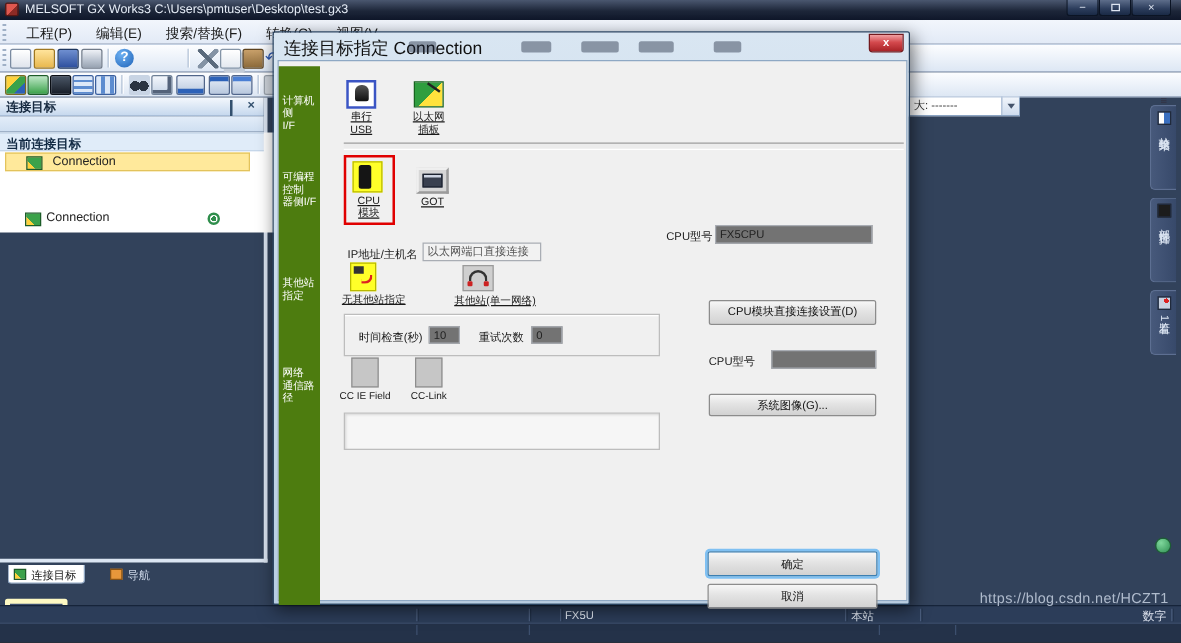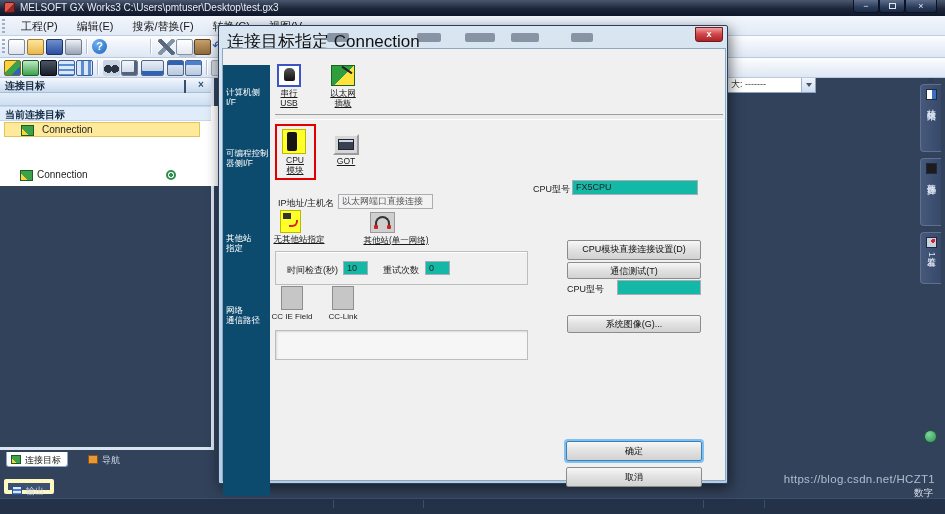--- a/index.html
+++ b/index.html
@@ -87,32 +87,32 @@
 #bottomstrip{left:0;top:498px;width:945px;height:16px;background:#243249;border-top:1px solid #3c4f6e}
 .bnotch{position:absolute;top:1px;width:1px;height:8px;background:#3c4f6e}
 #watermark{left:640px;top:473px;width:295px;text-align:right;font-size:11.5px;
   color:rgba(198,208,224,.85);z-index:60;letter-spacing:.3px}
 #wm2{left:914px;top:487px;font-size:9.5px;color:rgba(235,240,250,.9);z-index:60}
 
 
 #dialog{left:218px;top:25px;width:510px;height:459px;z-index:50;
   background:linear-gradient(#d9e6f2,#b7cde2);border:1px solid #27415e;
   box-shadow:2px 4px 14px rgba(0,0,0,.55);border-radius:2px}
-#dlg-title{position:absolute;left:8px;top:4px;font-size:17px;color:#101010}
+#dlg-title{position:absolute;left:8px;top:4px;font-size:14px;color:#101010}
 .smudge{position:absolute;top:7px;height:9px;background:rgba(26,36,58,.42);border-radius:2px}
 #dlg-close{position:absolute;left:476px;top:1px;width:28px;height:15px;
   background:linear-gradient(#f0a0a2,#d4494d 45%,#a82327);border:1px solid #731a1e;
   border-radius:0 0 3px 3px;color:#fff;font-size:9px;font-weight:bold;text-align:center;line-height:13px}
 #dlg-body{position:absolute;left:3px;top:22px;width:504px;height:433px;background:#f0f0f0;
   border:1px solid #8ea8c4}
-#dlg-darkcol{position:absolute;left:0;top:16px;width:47px;height:431px;background:#0c4a6e}
+#dlg-darkcol{position:absolute;left:0;top:4px;width:33px;height:431px;background:#4d7c0f}
 .dk-label{position:absolute;left:3px;color:#fff;font-size:8.5px;line-height:10px}
 .capt{position:absolute;font-size:8.5px;color:#1a1a1a;text-align:center;line-height:9.5px}
 .capt u{}
-.fieldbox{position:absolute;background:#14b8a6;border:1px solid #a9adb4;font-size:9px;color:#222;
+.fieldbox{position:absolute;background:#737373;border:1px solid #a9adb4;font-size:9px;color:#222;
   line-height:13px;padding-left:3px}
 .fieldbox.dim{background:#f2f2f2;color:#555}
 .dlabel{position:absolute;font-size:9px;color:#1a1a1a}
 .btn{position:absolute;background:linear-gradient(#f7f7f7,#e3e3e3 45%,#d2d2d2);
   border:1px solid #8c8c8c;border-radius:2px;font-size:9px;color:#111;text-align:center}
 .btn.focus{border:1px solid #3c7fb1;box-shadow:0 0 0 2px #7fc0f2}
 .groupbox{position:absolute;background:#f0f0f0;border:1px solid #bdbdbd;box-shadow:inset 0 1px 0 #fff}
 .sunken{position:absolute;background:#f6f6f6;border:1px solid #bdbdbd;box-shadow:inset 1px 1px 2px rgba(0,0,0,.12)}
 .sepline{position:absolute;height:6px;background:#ececec;border-top:1px solid #9e9e9e;border-bottom:1px solid #fff}
 #redbox{position:absolute;border:2px solid #e00000}
@@ -241,20 +241,30 @@
   <div class="vtab" style="top:158px;height:68px">
     <div class="vico" style="background:#1c1c1c"></div>
     <div class="vtext">部件选择</div>
   </div>
   <div class="vtab" style="top:232px;height:52px">
     <div class="vico" style="background:radial-gradient(circle at 68% 30%,#d22 0 2px,#c9d2e0 2px)"></div>
     <div class="vtext">监看1</div>
   </div>
   <div id="green-dot" class="abs"></div>
 
+  <div id="statusbar" class="abs">
+    <span class="sdiv" style="left:333px"></span>
+    <span class="sdiv" style="left:423px"></span>
+    <span class="sdiv" style="left:448px"></span>
+    <span class="abs" style="left:452px;top:2px">FX5U</span>
+    <span class="sdiv" style="left:676px"></span>
+    <span class="abs" style="left:681px;top:2px">本站</span>
+    <span class="sdiv" style="left:736px"></span>
+    <span class="sdiv" style="left:937px"></span>
+  </div>
   <div id="bottomstrip" class="abs">
     <span class="bnotch" style="left:333px"></span>
     <span class="bnotch" style="left:423px"></span>
     <span class="bnotch" style="left:703px"></span>
     <span class="bnotch" style="left:764px"></span>
   </div>
   <div id="watermark" class="abs">https://blog.csdn.net/HCZT1</div>
   <div id="wm2" class="abs">数字</div>
 
   <div id="dialog" class="abs">
@@ -330,21 +340,20 @@
       <div id="pic-other" class="pic" style="left:147px;top:163px;width:25px;height:21px">
         <div class="arc"></div>
           <span class="dot" style="left:3px"></span>
           <span class="dot" style="right:3px"></span>
       </div>
       <div class="capt" style="left:132px;top:187px;width:82px">
         <u>其他站(单一网络)</u>
       </div>
 
       <div class="btn" style="left:344px;top:191px;width:134px;height:20px;line-height:16px">CPU模块直接连接设置(D)</div>
-      <div class="btn" style="left:344px;top:213px;width:134px;height:17px;line-height:16px">通信测试(T)</div>
 
       <div class="groupbox" style="left:52px;top:202px;width:253px;height:34px"></div>
       <span class="dlabel" style="left:64px;top:215px">时间检查(秒)</span>
       <div class="fieldbox" style="left:120px;top:212px;width:25px;height:14px;line-height:12px">10</div>
       <span class="dlabel" style="left:160px;top:215px">重试次数</span>
       <div class="fieldbox" style="left:202px;top:212px;width:25px;height:14px;line-height:12px">0</div>
 
       <span class="dlabel" style="left:344px;top:234px">CPU型号</span>
       <div class="fieldbox" style="left:394px;top:231px;width:84px;height:15px"></div>
 

